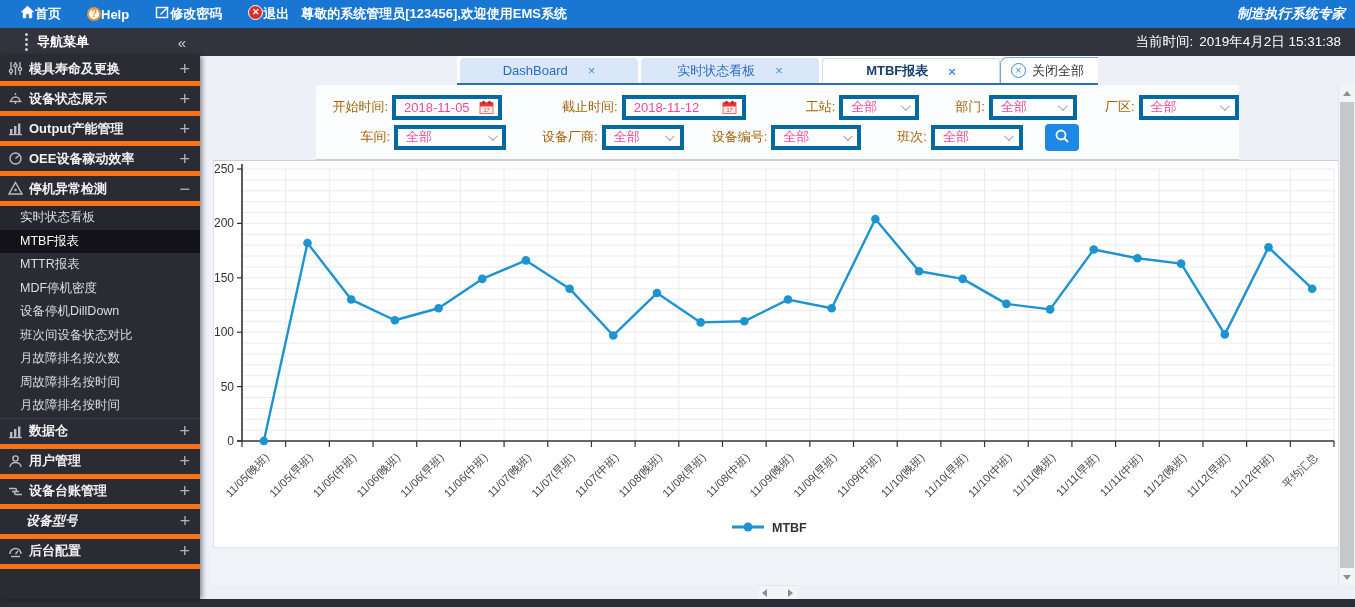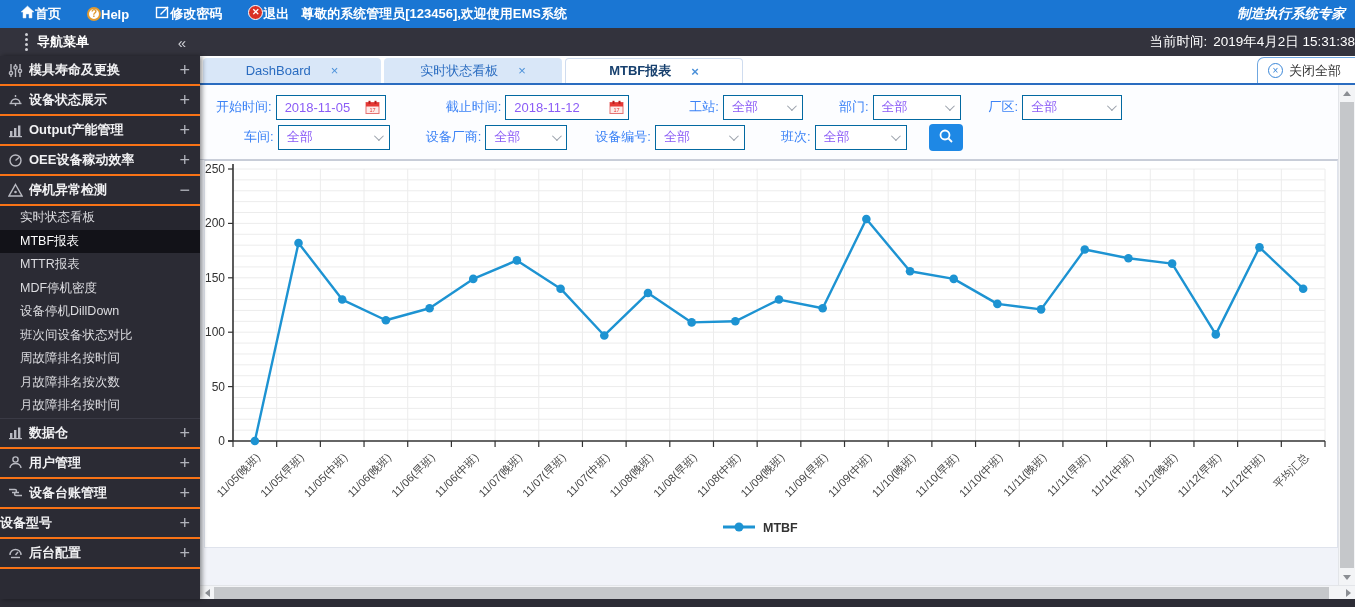--- a/index.html
+++ b/index.html
@@ -18,52 +18,52 @@
   .help-badge{width:14px;height:14px;border-radius:50%;background:#fff;border:2px solid #e09a30;color:#e09a30;
     font-size:10px;font-weight:bold;display:flex;align-items:center;justify-content:center;line-height:1;}
   .logout-badge{width:15px;height:15px;border-radius:50%;background:#d93025;border:1px solid #fff;color:#fff;
     font-size:9px;font-weight:bold;display:flex;align-items:center;justify-content:center;line-height:1;}
   
   .row2{height:28px;background:#33333d;display:flex;color:#fff;}
   .side-head{width:200px;display:flex;align-items:center;padding-left:25px;gap:9px;font-weight:bold;font-size:13px;}
   .dots{display:flex;flex-direction:column;gap:2px;}
   .dots i{width:3px;height:3px;background:#cfd0d6;border-radius:50%;display:block;}
   .collapse{margin-left:auto;margin-right:14px;color:#cfd0d6;font-size:15px;font-weight:normal;cursor:pointer;}
-  .statusline{flex:1;display:flex;align-items:center;justify-content:flex-end;font-size:13.5px;gap:6px;}
+  .statusline{flex:1;display:flex;align-items:center;justify-content:flex-end;padding-right:14px;font-size:13.5px;gap:6px;}
   
   .main{display:flex;height:543px;}
   .sidebar{width:200px;background:#2b2b34;box-shadow:2px 0 5px rgba(0,0,0,.45);z-index:2;display:flex;flex-direction:column;}
-  .nav-item{height:30px;flex:0 0 30px;display:flex;align-items:center;padding:0 10px 0 6px;border-bottom:2px solid #f97316;
+  .nav-item{height:30px;flex:0 0 30px;display:flex;align-items:center;padding:0 10px 0 6px;border-bottom:5px solid #f97316;
     color:#f1f1f3;font-size:13px;font-weight:bold;cursor:pointer;}
   .nicon{width:19px;height:17px;margin-right:4px;display:flex;align-items:center;justify-content:center;flex:0 0 19px;}
-  .nav-item.noicon{padding-left:0;}
+  .nav-item.noicon{padding-left:26px;font-style:italic;}
   .nlabel{white-space:nowrap;overflow:hidden;}
   .expand{margin-left:auto;color:#b2b4bc;font-size:18px;font-weight:300;line-height:1;cursor:pointer;}
   .submenu{border-bottom:1px solid #3a3a45;}
   .sub-item{height:23.5px;display:flex;align-items:center;padding-left:20px;color:#dcdce0;font-size:12.5px;cursor:pointer;white-space:nowrap;}
   .sub-item.first{background:#26262f;}
   .sub-item.active{background:#121218;color:#ffffff;}
   
-  .content{flex:1;min-width:0;display:flex;flex-direction:column;position:relative;background:#eef0f8;}
+  .content{flex:1;min-width:0;display:flex;flex-direction:column;position:relative;background:#eef0f8;align-items:center;}
   .tabbar{height:29px;background:#ffffff;display:flex;align-items:flex-end;border-bottom:2px solid #2a6cc0;}
   .tab{width:178px;height:25px;margin-left:3px;display:flex;align-items:center;justify-content:center;gap:20px;
     background:#d9e7f8;border-radius:4px 4px 0 0;font-size:13px;color:#2a6cc0;cursor:pointer;white-space:nowrap;}
   .tab .x{color:#4a90d9;font-size:13px;line-height:1;}
   .tab.active{background:#fff;color:#17406e;font-weight:bold;border:1px solid #cfdcef;border-bottom:none;}
   .close-all{margin-left:auto;height:26px;display:flex;align-items:center;gap:6px;padding:0 14px 0 10px;background:#fff;
     border:1px solid #6fa7e0;border-right:none;border-bottom:none;border-radius:7px 0 0 0;font-size:13px;color:#333;cursor:pointer;white-space:nowrap;}
   .circle-x{width:15px;height:15px;border-radius:50%;border:1px solid #3b87d8;color:#3b87d8;font-size:10px;
     display:flex;align-items:center;justify-content:center;line-height:1;}
   
   .filters{background:#fcfdff;border-bottom:1px solid #c9ced9;padding:7px 0 7px 8px;}
   .frow{display:flex;align-items:center;height:30px;}
-  .flabel{font-size:13px;color:#3b82f6;margin-right:4px;white-space:nowrap;}
+  .flabel{font-size:13px;color:#a16207;margin-right:4px;white-space:nowrap;}
   .ml8{margin-left:8px;}.ml28{margin-left:28px;}.ml36{margin-left:36px;}.ml60{margin-left:60px;}
-  .fctrl{position:relative;height:25px;border:1px solid #0369a1;background:#fff;display:flex;align-items:center;
-    font-size:13px;color:#8b5cf6;padding-left:8px;cursor:pointer;}
+  .fctrl{position:relative;height:25px;border:4px solid #0369a1;background:#fff;display:flex;align-items:center;
+    font-size:13px;color:#ec4899;padding-left:8px;cursor:pointer;}
   .fctrl .val{flex:1;white-space:nowrap;overflow:hidden;}
   .chev{width:22px;height:100%;display:flex;align-items:center;justify-content:center;flex:0 0 22px;}
   .chev b{width:7px;height:7px;border-right:1.6px solid #9aa0aa;border-bottom:1.6px solid #9aa0aa;transform:rotate(45deg) translateY(-2px);}
   .cal{width:18px;height:100%;display:flex;align-items:center;justify-content:center;flex:0 0 20px;margin-right:2px;}
   .search-btn{width:34px;height:27px;margin-left:22px;background:#1e88e5;border-radius:4px;display:flex;
     align-items:center;justify-content:center;cursor:pointer;border:none;}
   
   .chart-area{flex:1;position:relative;background:#f1f3f9;}
   .chart-box{margin-left:4px;width:1134px;height:388px;background:#fff;border:1px solid #dfe3ec;border-top-color:#c8cdd8;}
   
@@ -190,22 +190,22 @@
       <span class="nlabel">停机异常检测</span>
       <span class="expand">−</span>
     </div>
     <div class="submenu">
       <div class="sub-item first">实时状态看板</div>
       <div class="sub-item active">MTBF报表</div>
       <div class="sub-item">MTTR报表</div>
       <div class="sub-item">MDF停机密度</div>
       <div class="sub-item">设备停机DillDown</div>
       <div class="sub-item">班次间设备状态对比</div>
+      <div class="sub-item">月故障排名按次数</div>
       <div class="sub-item">周故障排名按时间</div>
-      <div class="sub-item">月故障排名按次数</div>
       <div class="sub-item">月故障排名按时间</div>
     </div>
     <div class="nav-item">
       <span class="nicon">
         <svg width="15" height="15" viewBox="0 0 15 15" fill="#b9bac2">
             <rect x="2" y="8" width="2.4" height="5"></rect>
             <rect x="6" y="5" width="2.4" height="8"></rect>
             <rect x="10" y="2.5" width="2.4" height="10.5"></rect>
             <rect x="1" y="13" width="13" height="1.2"></rect>
           </svg>

